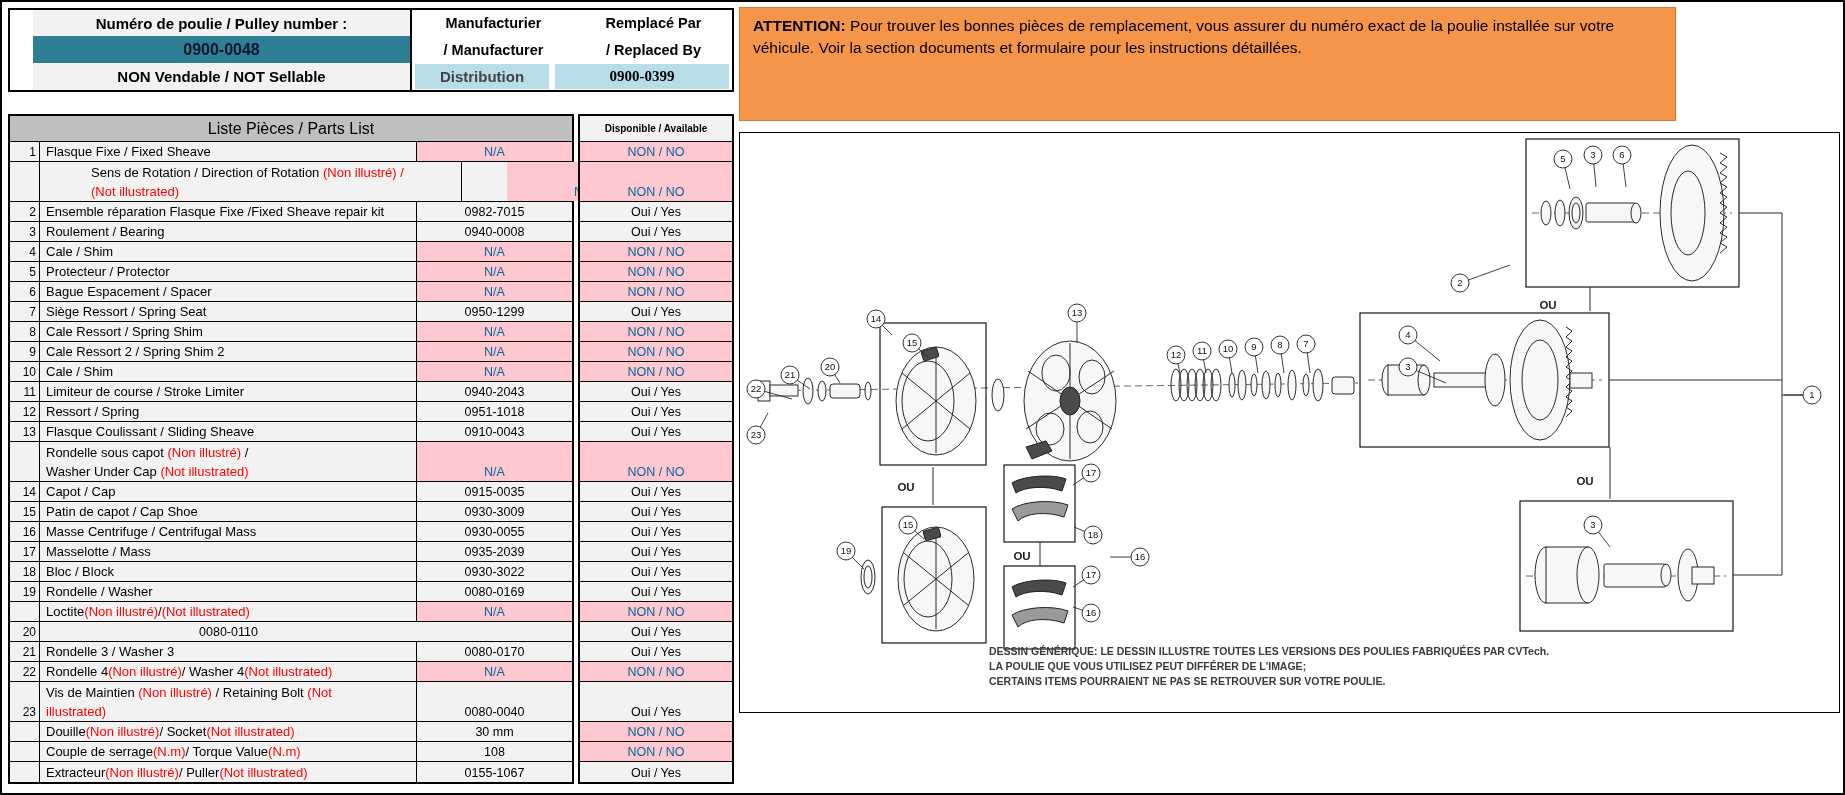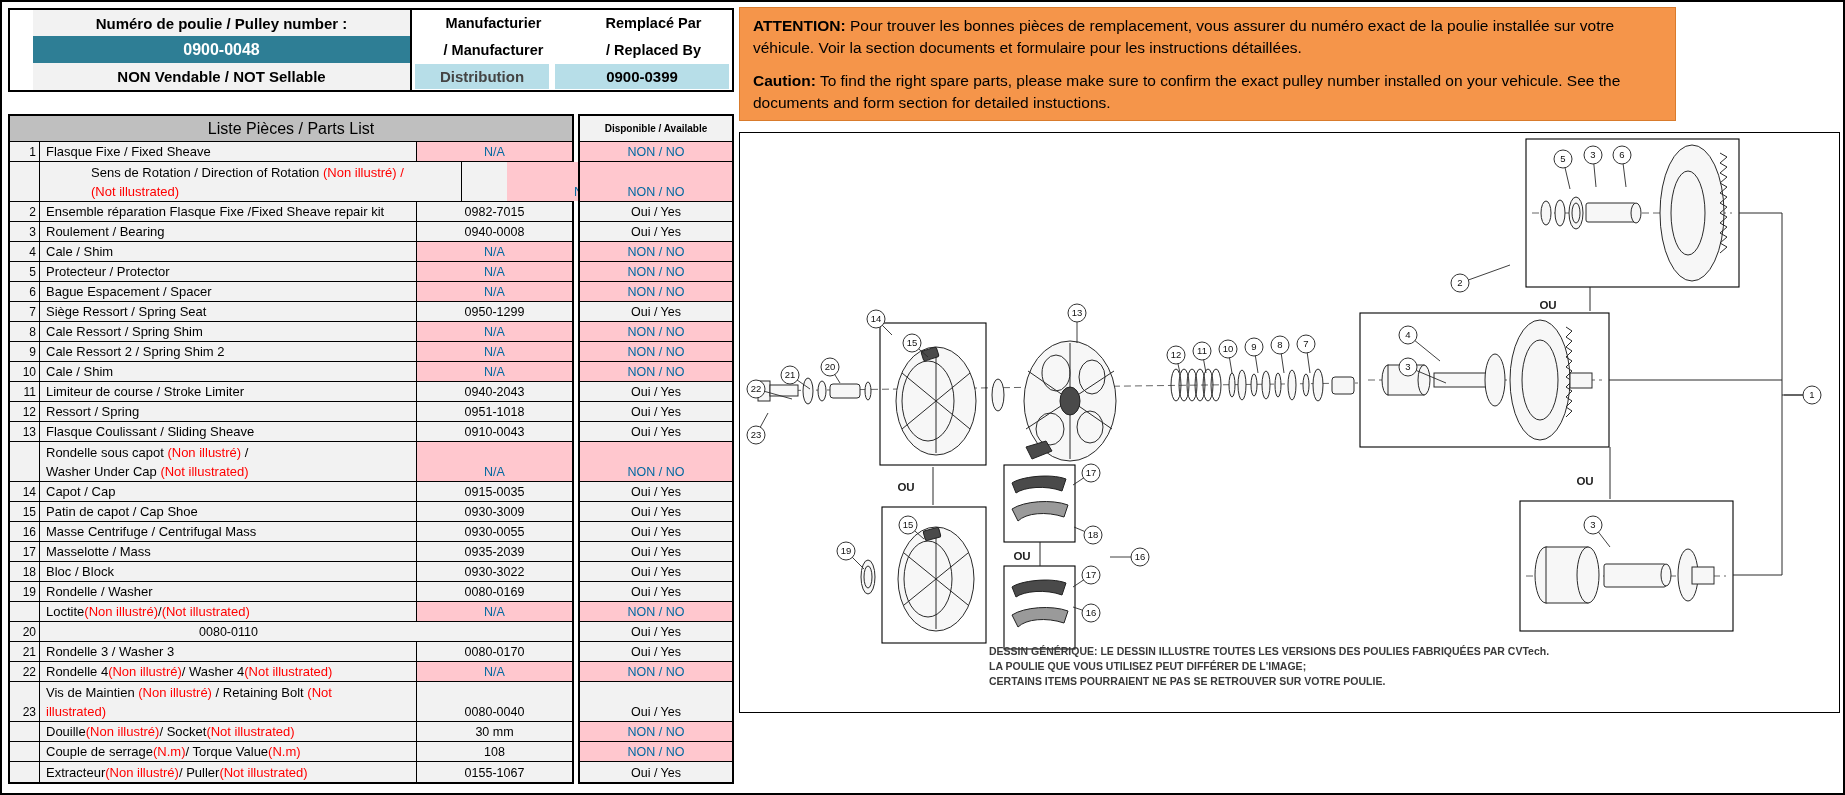--- a/index.html
+++ b/index.html
@@ -13,28 +13,28 @@
 
   
   .header-card {
     position:absolute; left:6px; top:6px; width:726px; height:84px;
     border:2px solid #000; display:grid;
     grid-template-columns:402px 140px 180px;
     grid-template-rows:26px 27px 27px; background:#fff;
   }
   .hc { display:flex; align-items:center; justify-content:center; font-weight:bold;margin-left:23px; }
   .hc-label    { grid-column:1; grid-row:1; background:#F2F2F2; font-size:15px; border-right:2px solid #000; }
-  .hc-number   { grid-column:1; grid-row:2; background:#2E7E95; color:#ffffff; font-size:16px; border-right:2px solid #000; }
+  .hc-number   { grid-column:1; grid-row:2; background:#2E7E95; color:#0f172a; font-size:16px; border-right:2px solid #000; }
   .hc-sellable { grid-column:1; grid-row:3; background:#F2F2F2; font-size:15px; border-right:2px solid #000; }
   .hc-man1 { grid-column:2; grid-row:1; font-size:14.5px; }
   .hc-man2 { grid-column:2; grid-row:2; font-size:14.5px; }
   .hc-manv { grid-column:2; grid-row:3; background:#B7DEE8; color:#444; font-size:15px; margin:1px 3px; }
   .hc-rep1 { grid-column:3; grid-row:1; font-size:14.5px; }
   .hc-rep2 { grid-column:3; grid-row:2; font-size:14.5px; }
-  .hc-repv { grid-column:3; grid-row:3; background:#B7DEE8; font-size:15px; margin:1px 3px; }
+  .hc-repv { grid-column:3; grid-row:3; background:#B7DEE8; font-size:15px; margin:1px 3px;font-family:Liberation Serif, serif; }
 
   
   .warning {
     position:absolute; left:737px; top:5px; width:937px; height:114px;
     background:#F5954A; border:1px solid #D97B2C;
     padding:7px 13px; font-size:15.5px; line-height:1.42;
   }
   .warning p { margin:0 0 11px 0; }
   .lead { color:#000000; font-weight:bold; }
 
@@ -87,21 +87,20 @@
     <div class="hc hc-man1">Manufacturier</div>
     <div class="hc hc-man2">/ Manufacturer</div>
     <div class="hc hc-manv">Distribution</div>
     <div class="hc hc-rep1">Remplacé Par</div>
     <div class="hc hc-rep2">/ Replaced By</div>
     <div class="hc hc-repv">0900-0399</div>
   </div>
 
   <div class="warning">
     <p><span class="lead">ATTENTION:</span><span> Pour trouver les bonnes pièces de remplacement, vous assurer du numéro exact de la poulie installée sur votre véhicule. Voir la section documents et formulaire pour les instructions détaillées.</span></p>
-    <p><span class="lead">Caution:</span><span> To find the right spare parts, please make sure to confirm the exact pulley number installed on your vehicule. See the documents and form section for detailed instuctions.</span></p>
   </div>
 
   <div class="main-table">
     <div class="t-title">Liste Pièces / Parts List</div>
   <div class="prow" style="height: 20px;">
         <div class="cnum">1</div>
         <div class="cdesc">
           <span>Flasque Fixe / Fixed Sheave</span>
         </div>
         <div class="cpart na">N/A</div>

